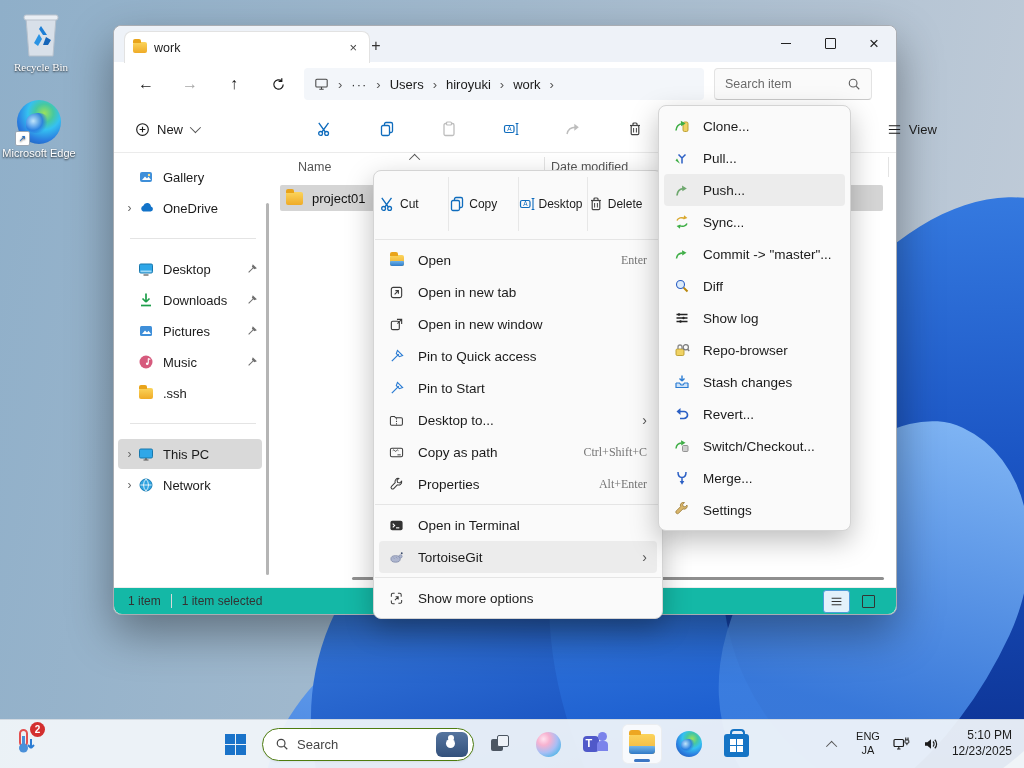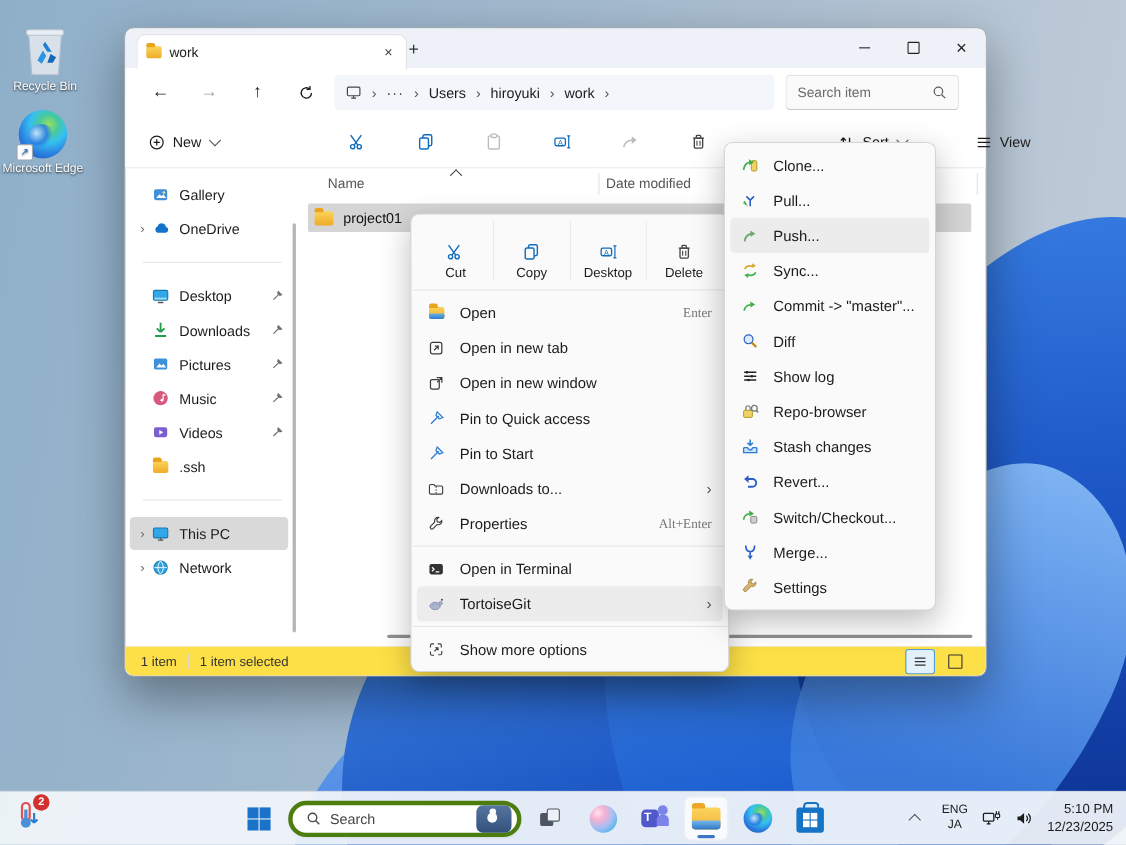--- a/index.html
+++ b/index.html
@@ -53,56 +53,56 @@
   .ssep{height:1px;background:#e4e4e4;margin:15px 16px;}
   .sscroll{position:absolute;right:3px;top:50px;width:3px;height:372px;background:#b5b5b5;border-radius:2px;}
   .main{flex:1;position:relative;min-width:0;}
   .colhdr{position:absolute;left:0;top:0;right:0;height:28px;font-size:12.5px;color:#555;}
   .colname{position:absolute;left:26px;top:7px;}
   .coldate{position:absolute;left:279px;top:7px;}
   .sortcaret{position:absolute;left:140px;top:1px;}
   .coldiv{position:absolute;top:4px;width:1px;height:20px;background:#e3e3e3;}
   .filerow{position:absolute;left:8px;top:32px;height:26px;width:603px;background:#d5d5d5;border-radius:2px;display:flex;align-items:center;padding-left:6px;box-sizing:border-box;font-size:13px;color:#111;}
   .hscroll{position:absolute;left:80px;right:12px;bottom:7px;height:3px;background:#8f8f8f;border-radius:2px;}
-  .statusbar{height:26px;border-top:1px solid #ededed;display:flex;align-items:center;padding:0 14px;font-size:12px;color:#333;background:#fde047;border-radius:0 0 8px 8px;}
+  .statusbar{height:26px;border-top:1px solid #ededed;display:flex;align-items:center;padding:0 14px;font-size:12px;color:#333;background:#14b8a6;border-radius:0 0 8px 8px;}
   .stsep{width:1px;height:14px;background:#d9d9d9;margin:0 10px;}
   .viewtoggle{margin-left:auto;display:flex;gap:5px;align-items:center;}
   .vbtn{width:25px;height:21px;display:flex;align-items:center;justify-content:center;border-radius:3px;border:1px solid transparent;}
   .vbtn.on{border-color:#4f9cd8;background:#e3f1fb;}
   .sq{width:11px;height:11px;border:1.3px solid #333;border-radius:1px;display:block;}
   
   .folder{position:relative;width:17px;height:13px;background:linear-gradient(#fbd45c,#efab27);border-radius:2px;display:inline-block;}
   .folder::before{content:'';position:absolute;top:-3px;left:0;width:8px;height:4px;background:#e9a41b;border-radius:2px 2px 0 0;}
   .folder.small{width:14px;height:11px;}
   .folder.front::after{content:'';position:absolute;left:0;bottom:0;width:100%;height:5px;background:linear-gradient(#6db1e8,#2f7cc9);border-radius:1px 1px 2px 2px;}
   
-  .menu{position:absolute;background:#fafafa;border:1px solid #d4d4d4;border-radius:8px;box-shadow:0 10px 28px rgba(0,0,0,.26);z-index:50;padding:4px 0;box-sizing:border-box;margin-top:24px;}
+  .menu{position:absolute;background:#fafafa;border:1px solid #d4d4d4;border-radius:8px;box-shadow:0 10px 28px rgba(0,0,0,.26);z-index:50;padding:4px 0;box-sizing:border-box;}
   #ctxmenu{left:373px;top:170px;width:290px;}
   #tgmenu{left:658px;top:105px;width:193px;z-index:60;}
   .quickrow{display:flex;height:54px;padding:2px 6px 4px 6px;}
-  .qa{flex:1;display:flex;flex-direction:column;align-items:center;justify-content:flex-end;gap:4px;font-size:12px;color:#1b1b1b;border-radius:4px;}
+  .qa{flex:1;display:flex;flex-direction:row;align-items:center;justify-content:flex-start;gap:4px;font-size:12px;color:#1b1b1b;border-radius:4px;}
   .qa + .qa{border-left:1px solid #e7e7e7;border-radius:0 4px 4px 0;}
   .msep{height:1px;background:#e5e5e5;margin:4px 1px;}
   .mitem{height:32px;display:flex;align-items:center;margin:0 5px;padding:0 10px 0 7px;border-radius:4px;font-size:13.5px;color:#1b1b1b;}
   .mitem.hl{background:#ececec;}
   .mi-ico{width:21px;display:flex;justify-content:center;margin-right:11px;flex-shrink:0;}
   .mi-lab{white-space:nowrap;}
   .mi-sc{margin-left:auto;font-size:12px;color:#757575;padding-left:14px;font-family:Liberation Serif, serif;}
   .mi-chev{margin-left:auto;color:#555;font-size:14px;}
   
   #taskbar{position:absolute;left:0;bottom:0;width:1024px;height:48px;background:rgba(242,246,250,.93);border-top:1px solid rgba(190,198,210,.55);z-index:100;}
   .tb-left{position:absolute;left:14px;top:7px;display:flex;align-items:center;}
   .badge{position:absolute;left:16px;top:-5px;min-width:15px;height:15px;background:#d32f2f;color:#fff;border-radius:8px;font-size:10px;line-height:15px;text-align:center;font-weight:bold;}
   .tb-center{position:absolute;left:215px;top:4px;display:flex;align-items:center;gap:7px;height:40px;}
   .tbtnsq{width:40px;height:40px;display:flex;align-items:center;justify-content:center;border-radius:6px;position:relative;}
   .tbtnsq.active{background:rgba(255,255,255,.75);box-shadow:inset 0 0 0 1px rgba(0,0,0,.05);}
   .indicator{position:absolute;bottom:2px;left:50%;transform:translateX(-50%);width:16px;height:3px;border-radius:2px;background:#3b76c4;}
   .winlogo{width:21px;height:21px;display:grid;grid-template-columns:10px 10px;grid-template-rows:10px 10px;gap:1px;}
   .winlogo span{background:#1a73c9;}
-  .tb-search{width:212px;height:33px;background:#fff;border:4px solid #4d7c0f;border-radius:17px;display:flex;align-items:center;padding:0 5px 0 12px;box-sizing:border-box;font-size:13px;color:#454545;box-shadow:0 1px 2px rgba(0,0,0,.06);}
+  .tb-search{width:212px;height:33px;background:#fff;border:1px solid #4d7c0f;border-radius:17px;display:flex;align-items:center;padding:0 5px 0 12px;box-sizing:border-box;font-size:13px;color:#454545;box-shadow:0 1px 2px rgba(0,0,0,.06);}
   .tb-search .stxt{flex:1;margin-left:8px;}
   .schip{width:32px;height:25px;border-radius:6px;background:linear-gradient(#56759f,#33517c);position:relative;overflow:hidden;}
   .schip::before{content:'';position:absolute;left:10px;top:7px;width:9px;height:9px;background:#fff;border-radius:50%;}
   .schip::after{content:'';position:absolute;left:12px;top:3px;width:6px;height:6px;background:#fff;border-radius:50%;}
   .taskview{width:20px;height:18px;position:relative;}
   .taskview::before{content:'';position:absolute;left:0;top:4px;width:12px;height:12px;background:#4c5662;border-radius:2px;}
   .taskview::after{content:'';position:absolute;left:6px;top:0;width:12px;height:12px;background:#eef2f8;border:1.4px solid #4c5662;border-radius:2px;box-sizing:border-box;}
   .copilot{width:25px;height:25px;border-radius:50%;background:radial-gradient(circle at 30% 28%,#ffe3ef 0%,#f7b2d0 25%,#a8bef5 55%,#58b7e8 80%,#3fd0c9 100%);}
   .teams{width:25px;height:25px;position:relative;}
   .teams::before{content:'';position:absolute;left:0;top:4px;width:16px;height:16px;background:#5059c9;border-radius:4px;}
@@ -128,21 +128,21 @@
 <body>
 
 <div id="screen">
 
   <div class="petal p4"></div>
   <div class="petal p3"></div>
   <div class="petal p2"></div>
   <div class="petal p1"></div>
   <div class="petal p5"></div>
 
-  <div class="dicon" style="left:2px;top:24px;">
+  <div class="dicon" style="left:2px;top:12px;font-family:Liberation Serif, serif;">
     <span class="art">
       <svg width="42" height="46" viewBox="0 0 42 46">
         <path d="M6 6 L36 6 L33 44 L9 44 Z" fill="#dfe5ec" stroke="#b9c2cd" stroke-width="1" opacity="0.92"></path>
         <rect x="4" y="3" width="34" height="5" rx="2" fill="#e9eef4" stroke="#b9c2cd" stroke-width="1"></rect>
         <path d="M21 14 l6 9 h-4 l-4-6 z" fill="#1d7fd6"></path>
         <path d="M14 31 l5-9 3 5 -4 7 z" fill="#2b94e4"></path>
         <path d="M17 33 h11 l3-5 -5-3 -3 8 z" fill="#1565b8"></path>
       </svg>
     </span>
     <div>Recycle Bin</div>
@@ -371,36 +371,20 @@
           <span>
               <svg width="12" height="12" viewBox="0 0 16 16">
                 <line x1="11" y1="5" x2="3.5" y2="12.5" stroke="#6e6e6e" stroke-width="1.4"></line>
                 <path d="M9 1.5 l5.5 5.5 -3.4 1.2 -3.3-3.3 z" fill="#6e6e6e"></path>
               </svg>
             </span>
         </div>
         <div class="sitem">
           <span class="exp"></span>
           <span class="sico">
-              <svg width="16" height="16" viewBox="0 0 16 16">
-                <rect x="2" y="3.5" width="12" height="9" rx="2" fill="#7a5fd0"></rect>
-                <path d="M6.8 5.8 l3.6 2.2 -3.6 2.2 z" fill="#fff"></path>
-              </svg>
-            </span>
-          <span class="slabel">Videos</span>
-          <span>
-              <svg width="12" height="12" viewBox="0 0 16 16">
-                <line x1="11" y1="5" x2="3.5" y2="12.5" stroke="#6e6e6e" stroke-width="1.4"></line>
-                <path d="M9 1.5 l5.5 5.5 -3.4 1.2 -3.3-3.3 z" fill="#6e6e6e"></path>
-              </svg>
-            </span>
-        </div>
-        <div class="sitem">
-          <span class="exp"></span>
-          <span class="sico">
               <span class="folder small"></span>
             </span>
           <span class="slabel">.ssh</span>
         </div>
         <div class="ssep"></div>
         <div class="sitem selected">
           <span class="exp">›</span>
           <span class="sico">
               <svg width="16" height="16" viewBox="0 0 16 16">
                 <rect x="1.5" y="3" width="13" height="9" rx="1.3" fill="#2fa7e8" stroke="#1878ad" stroke-width="1"></rect>
@@ -535,22 +519,33 @@
         </span>
       <span class="mi-lab">Pin to Start</span>
     </div>
     <div class="mitem">
       <span class="mi-ico">
           <svg width="15" height="15" viewBox="0 0 16 16">
             <path d="M1.5 5 q0-1.3 1.3-1.3 h3 l1.2 1.4 h6 q1.3 0 1.3 1.3 v5.3 q0 1.3 -1.3 1.3 h-10.2 q-1.3 0 -1.3-1.3 z" fill="none" stroke="#3b3b3b" stroke-width="1.1"></path>
             <path d="M8 5.5 v1.3 M8 8.2 v1.3 M8 10.9 v1.3" stroke="#3b3b3b" stroke-width="1.1"></path>
           </svg>
         </span>
-      <span class="mi-lab">Downloads to...</span>
+      <span class="mi-lab">Desktop to...</span>
       <span class="mi-chev">›</span>
+    </div>
+    <div class="mitem">
+      <span class="mi-ico">
+          <svg width="15" height="15" viewBox="0 0 16 16">
+            <rect x="1.5" y="3.5" width="13" height="9" rx="1.5" fill="none" stroke="#3b3b3b" stroke-width="1.1"></rect>
+            <path d="M4 6 q1-1.5 2 0 t2 0 t2 0" fill="none" stroke="#3b3b3b" stroke-width="1"></path>
+            <path d="M9 10.5 h3.5" stroke="#3b3b3b" stroke-width="1"></path>
+          </svg>
+        </span>
+      <span class="mi-lab">Copy as path</span>
+      <span class="mi-sc">Ctrl+Shift+C</span>
     </div>
     <div class="mitem">
       <span class="mi-ico">
           <svg width="15" height="15" viewBox="0 0 16 16">
             <path d="M13.5 4.5 a3.5 3.5 0 0 1 -4.6 3.9 L5 12.3 a1.6 1.6 0 0 1 -2.3-2.3 L6.6 6.1 a3.5 3.5 0 0 1 3.9-4.6 L8.6 3.4 l.5 2.4 2.4 .5 z" fill="none" stroke="#3b3b3b" stroke-width="1.1"></path>
           </svg>
         </span>
       <span class="mi-lab">Properties</span>
       <span class="mi-sc">Alt+Enter</span>
     </div>

